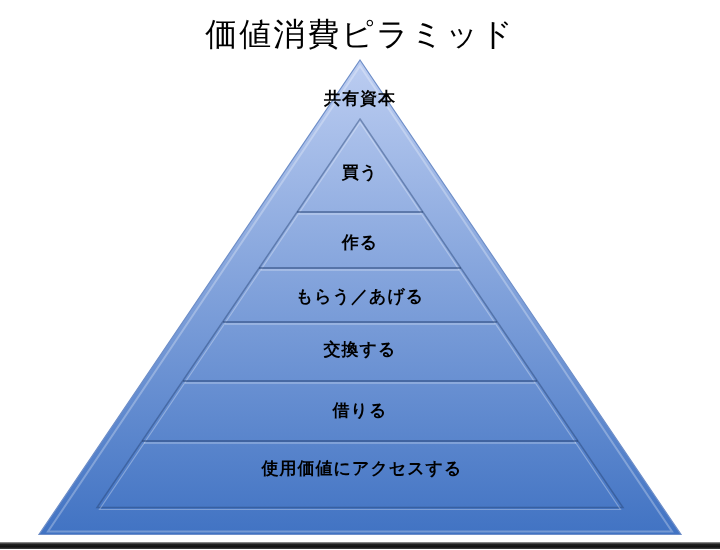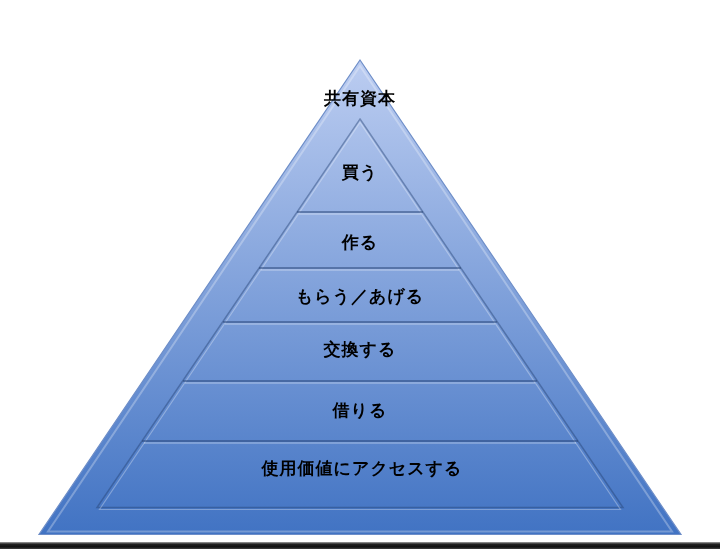--- a/index.html
+++ b/index.html
@@ -43,20 +43,21 @@
     width: 720px;
     height: 7px;
     background: linear-gradient(to bottom, #a6a6a6 0%, #222222 30%, #101010 70%, #444444 100%);
   }
 </style>
 </head>
 <body>
 
 <div class="stage">
 
+  <div class="title">価値消費ピラミッド</div>
 
   <svg class="pyramid" width="720" height="550" viewBox="0 0 720 550">
     <defs>
       <linearGradient id="pyrGrad" x1="0" y1="60" x2="0" y2="535" gradientUnits="userSpaceOnUse">
         <stop offset="0" stop-color="#bccdf1"></stop>
         <stop offset="1" stop-color="#4173c3"></stop>
       </linearGradient>
     </defs>
 
     <path d="M360,60 L681,534.5 L39,534.5 Z" fill="url(#pyrGrad)" stroke-width="1.2" stroke="#6e8ec8"></path>

